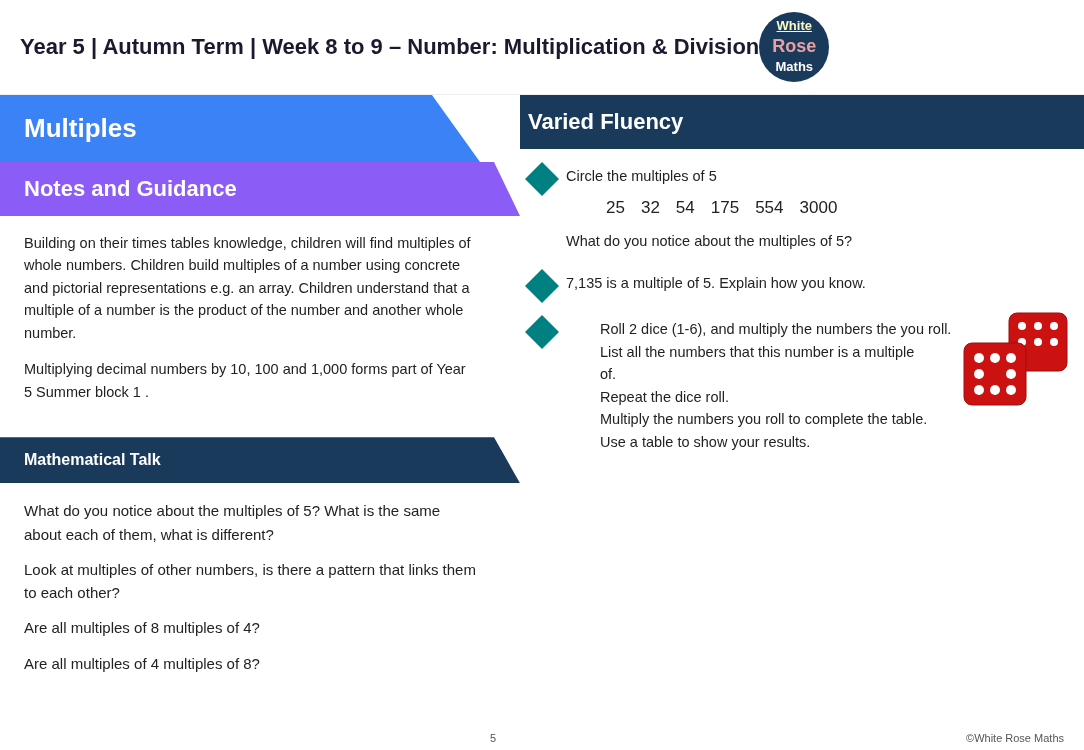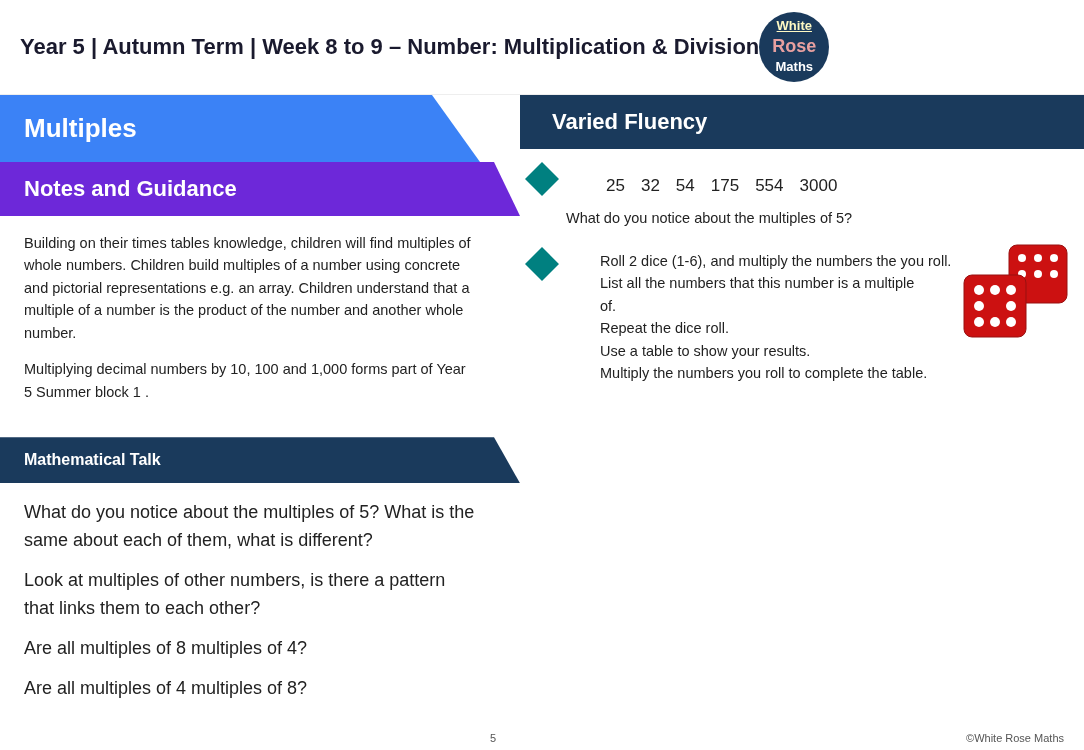--- a/index.html
+++ b/index.html
@@ -66,21 +66,21 @@
       width: 480px;
     }
     .multiples-banner h2 {
       color: white;
       font-size: 26px;
       font-weight: bold;
     }
 
     
     .notes-header {
-      background: #6d28d9;
+      background: #8b5cf6;
       padding: 14px 24px;
       clip-path: polygon(0 0, 95% 0, 100% 100%, 0 100%);
       width: 520px;
       margin-top: 0;
     }
     .notes-header h3 {
       color: white;
       font-size: 22px;
       font-weight: bold;
     }
@@ -104,40 +104,40 @@
       margin-top: 4px;
     }
     .math-talk-header h3 {
       color: white;
       font-size: 16px;
       font-weight: bold;
     }
 
     .math-talk-content {
       padding: 16px 24px;
-      font-size: 18px;
+      font-size: 15px;
       color: #222;
       line-height: 1.55;
     }
     .math-talk-content p {
       margin-bottom: 12px;
     }
 
     
     .right-col {
       flex: 1;
       display: flex;
       flex-direction: column;
       padding-left: 20px;
     }
 
     
     .varied-fluency-header {
       background: #1a3a5c;
-      padding: 14px 32px;
+      padding: 14px 8px;
       margin-top: 0;
       display: flex;
       align-items: center;
     }
     .varied-fluency-header h3 {
       color: white;
       font-size: 22px;
       font-weight: bold;
     }
 
@@ -242,43 +242,50 @@
 
     <div class="varied-fluency-header">
       <h3>Varied Fluency</h3>
     </div>
 
     <div class="fluency-content">
 
       <div class="fluency-item">
         <div class="diamond-icon"></div>
         <div class="fluency-item-content">
+          <p>Circle the multiples of 5</p>
           <div class="numbers-row">
             <span>25</span>
             <span>32</span>
             <span>54</span>
             <span>175</span>
             <span>554</span>
             <span>3000</span>
           </div>
           <p>What do you notice about the multiples of 5?</p>
         </div>
       </div>
 
+      <div class="fluency-item">
+        <div class="diamond-icon"></div>
+        <div class="fluency-item-content">
+          <p>7,135 is a multiple of 5.  Explain how you know.</p>
+        </div>
+      </div>
 
       <div class="fluency-item">
         <div class="diamond-icon"></div>
         <div class="dice-container" style="flex:1; position:relative;margin-left:34px;">
           <div style="max-width: 420px;">
             <p>Roll 2 dice (1-6), and multiply the numbers the you roll.</p>
             <p>List all the numbers that this number is a multiple</p>
             <p>of.</p>
             <p>Repeat the dice roll.</p>
+            <p>Multiply the numbers you roll to complete the table.</p>
             <p>Use a table to show your results.</p>
-            <p>Multiply the numbers you roll to complete the table.</p>
           </div>
 
           <div style="position:absolute; right: 0px; top: -10px;">
             <svg width="120" height="100" viewBox="0 0 120 100">
 
               <rect x="55" y="5" width="58" height="58" rx="8" ry="8" fill="#cc1111" stroke="#991111" stroke-width="1"></rect>
               <circle cx="68" cy="18" r="4" fill="white"></circle>
               <circle cx="84" cy="18" r="4" fill="white"></circle>
               <circle cx="100" cy="18" r="4" fill="white"></circle>
               <circle cx="68" cy="34" r="4" fill="white"></circle>

